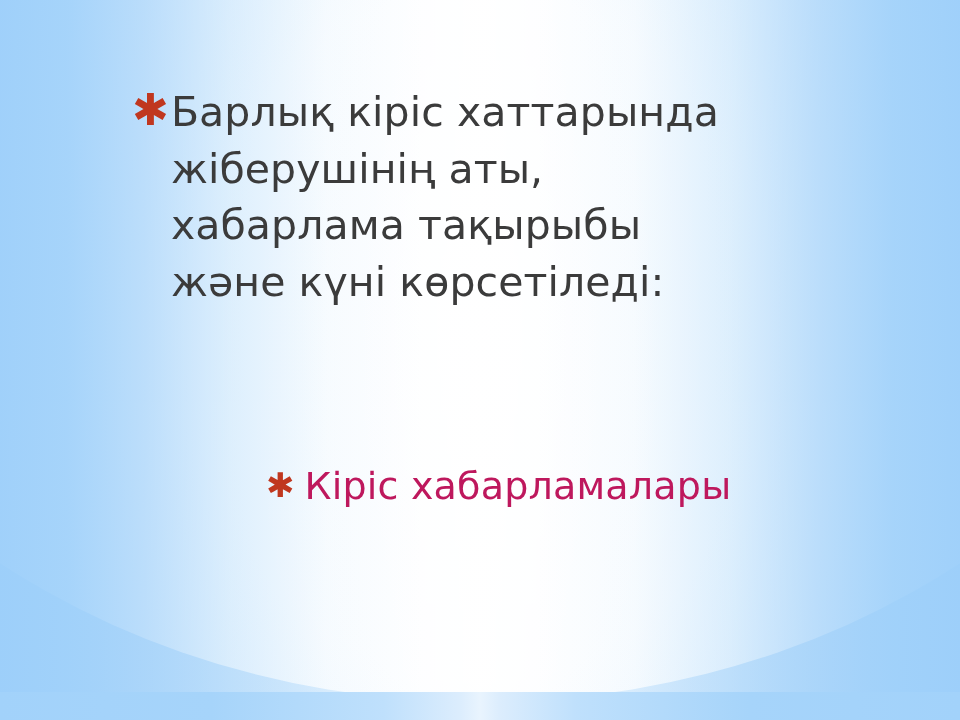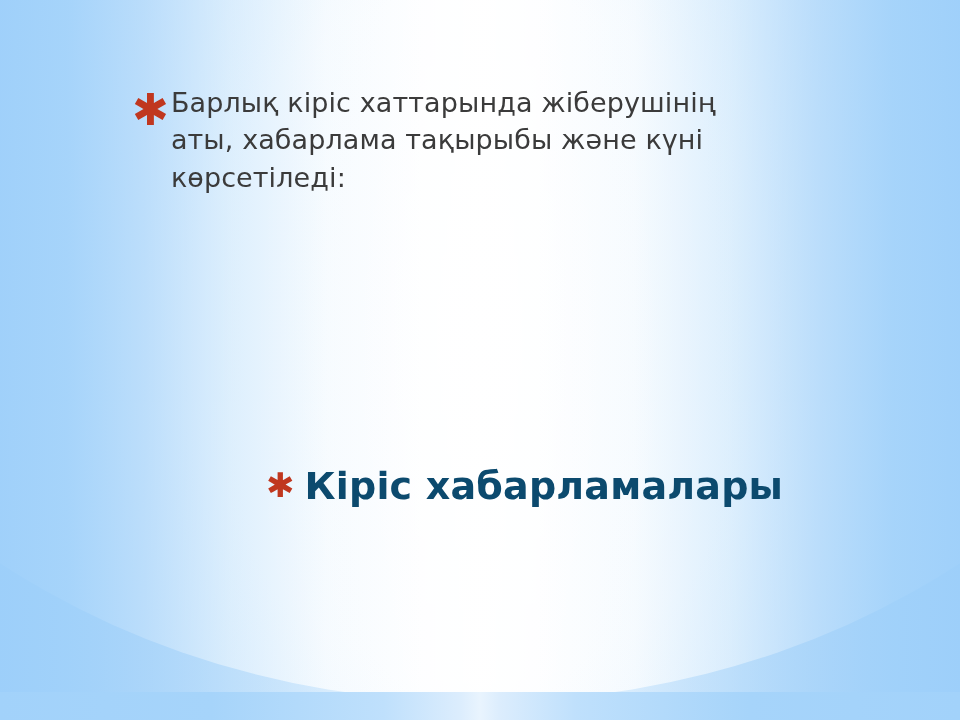--- a/index.html
+++ b/index.html
@@ -133,43 +133,43 @@
     left: 132px;
     top: 84px;
     width: 700px;
   }
   #bullet-1 .marker {
     font-size: 44px;
     margin-top: 4px;
     margin-right: 2px;
   }
   #bullet-1 .btext {
-    font-size: 27px;
+    font-size: 41px;
     line-height: 1.38;
     color: #3b3b3b;
     letter-spacing: 0.1px;
     max-width: 560px;
   }
 
   
   #bullet-2 {
     left: 266px;
     top: 462px;
     width: 660px;
   }
   #bullet-2 .marker {
     font-size: 34px;
     margin-top: 6px;
     margin-right: 10px;
   }
   #bullet-2 .btext {
     font-size: 38px;
-    font-weight: bold;
+    font-weight: normal;
     line-height: 1.3;
-    color: #0c4a6e;
+    color: #be185d;
     letter-spacing: 0.2px;
     white-space: nowrap;
   }
 </style>
 </head>
 <body>
 
 <div id="slide">
 
   <div class="bg-base"></div>

